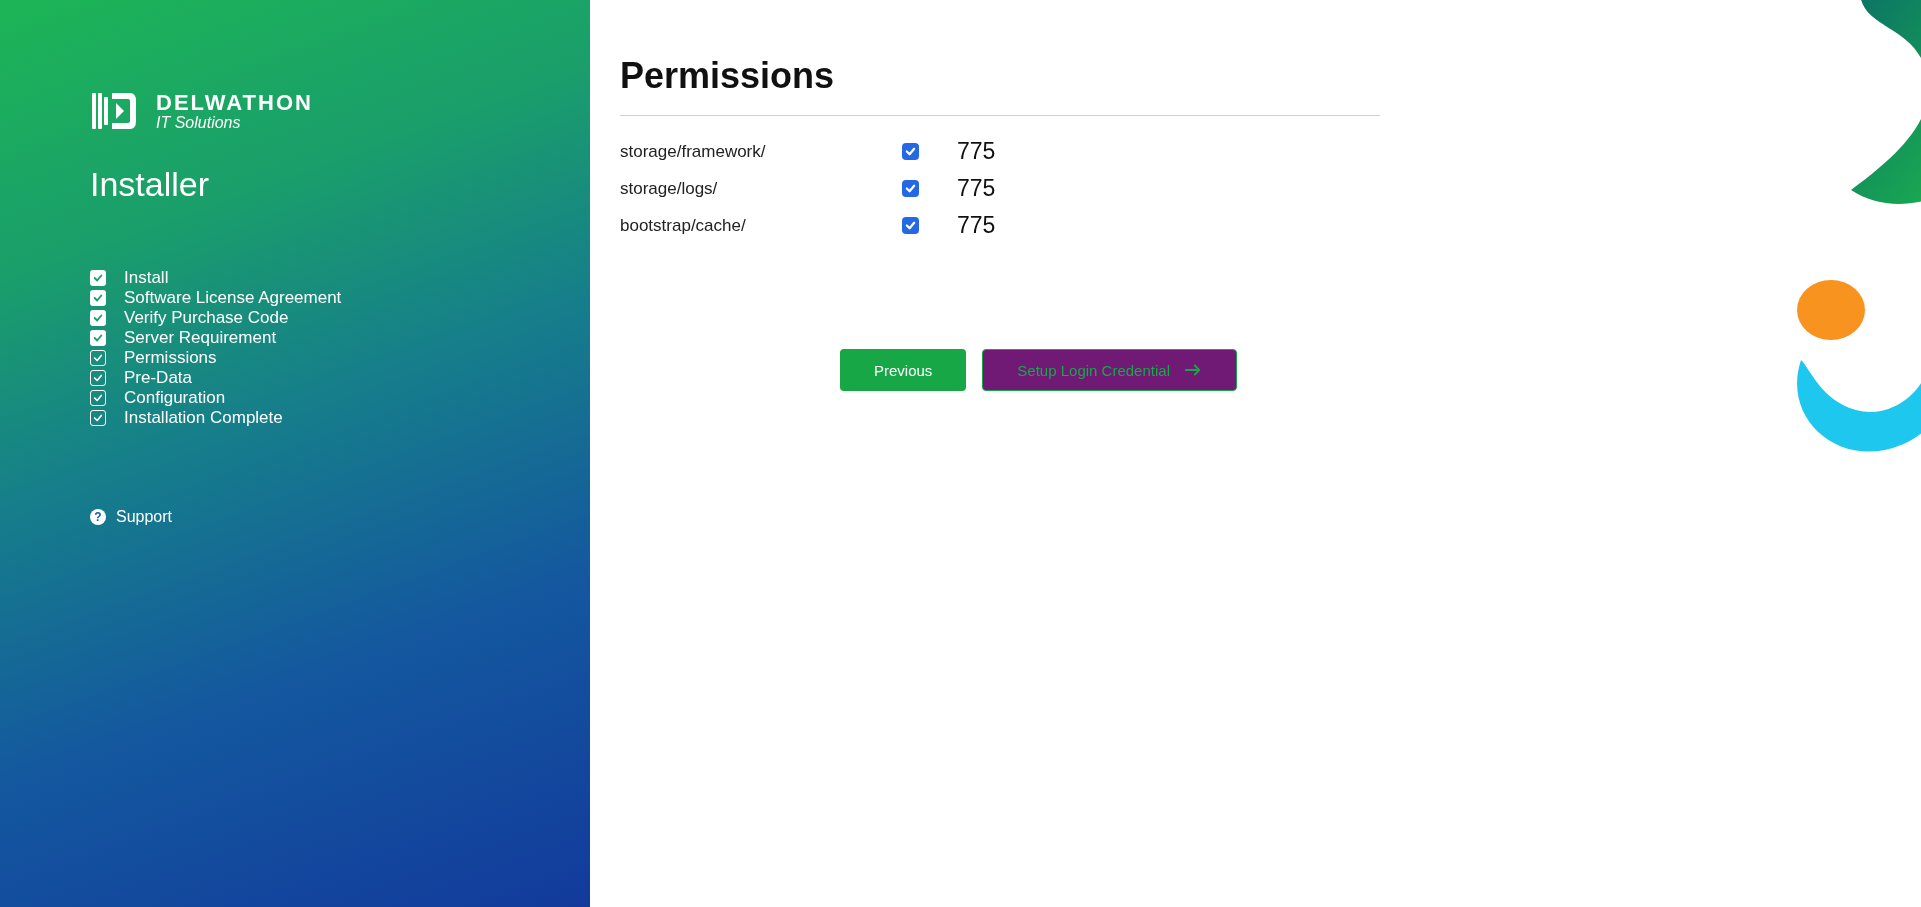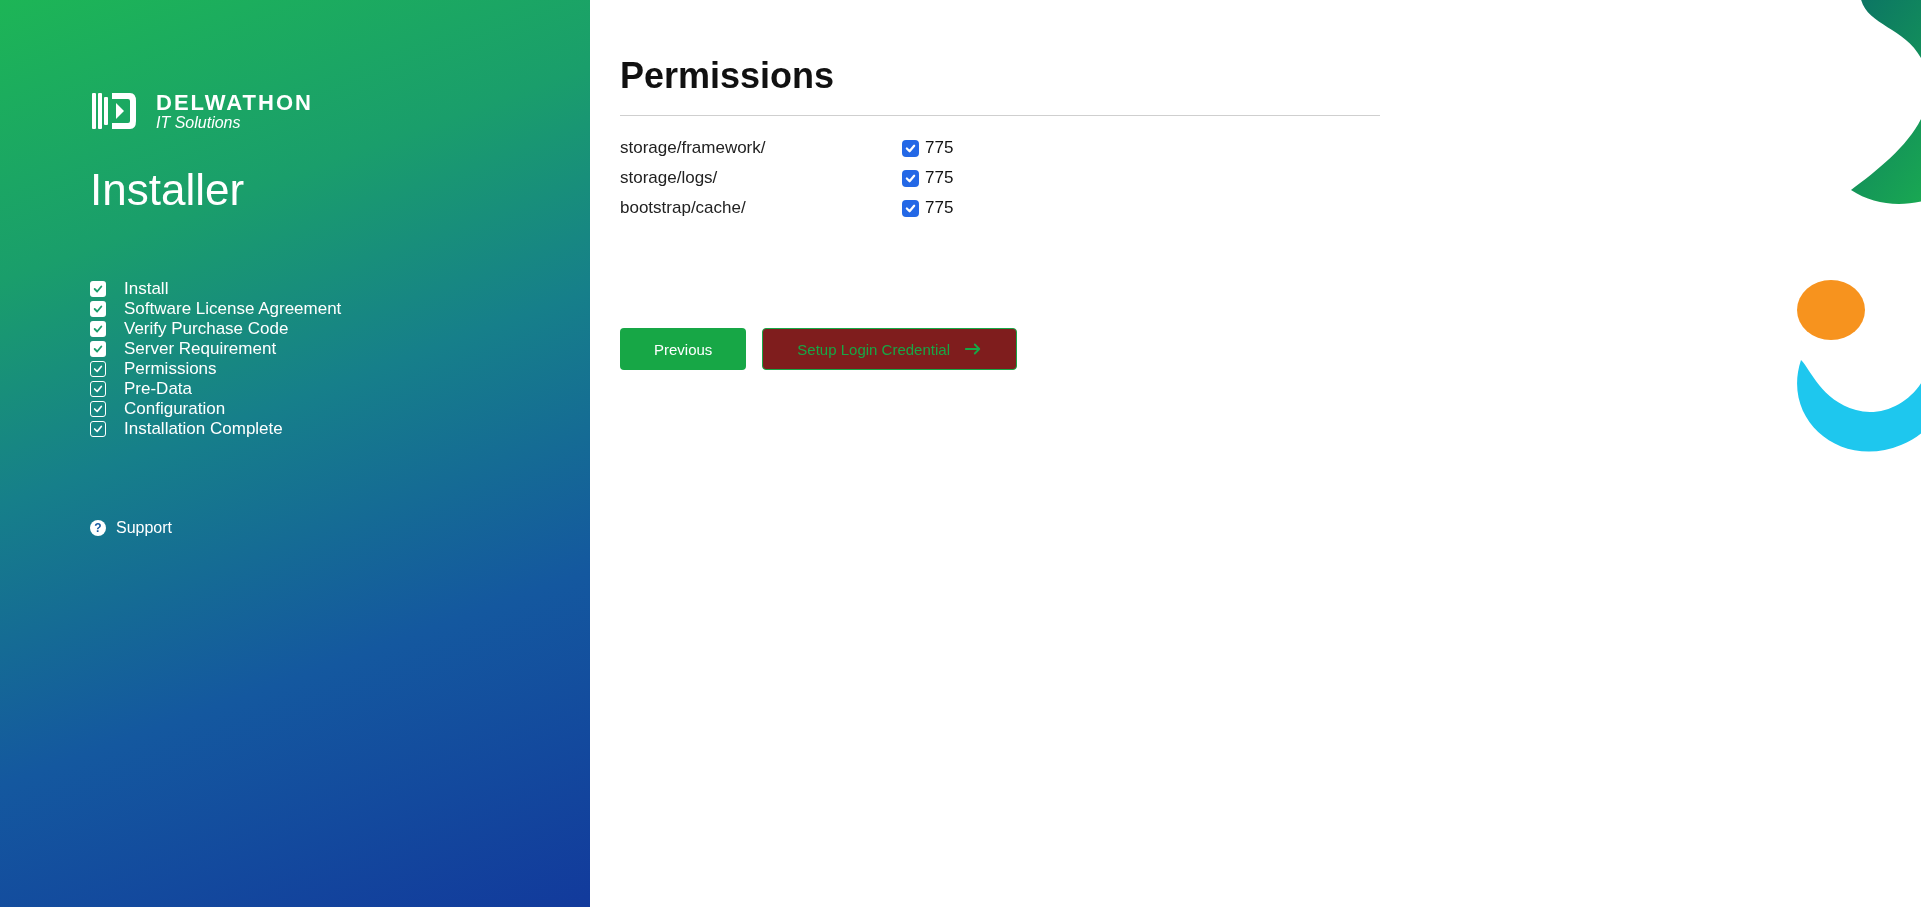--- a/index.html
+++ b/index.html
@@ -30,21 +30,21 @@
     letter-spacing: 2px;
   }
   .logo-text-sub {
     font-size: 16px;
     font-weight: 400;
     margin-top: -2px;
     font-style: italic;
   }
 
   .installer-title {
-    font-size: 44px;
+    font-size: 34px;
     font-weight: 400;
     margin-bottom: 64px;
   }
 
   .step-list {
     list-style: none;
     display: flex;
     flex-direction: column;
   }
   .step-item {
@@ -140,46 +140,47 @@
   .perm-right { display: flex; align-items: center; gap: 6px; }
   .checkbox {
     width: 17px; height: 17px;
     border-radius: 4px;
     background: #2468e6;
     display: flex; align-items: center; justify-content: center;
     color: #fff;
     flex-shrink: 0;
   }
   .checkbox svg { width: 11px; height: 11px; }
-  .perm-val { font-size: 17px; color: #111; }
+  .perm-val { font-size: 23px; color: #111; margin-left: 32px; }
 
   .btn-row {
     display: flex;
     gap: 16px;
     margin-top: 110px;
+    margin-left: 220px;
   }
   .btn {
     height: 42px;
     padding: 0 34px;
     border-radius: 4px;
     font-size: 15px;
     display: inline-flex;
     align-items: center;
     justify-content: center;
     cursor: pointer;
     user-select: none;
     gap: 14px;
   }
   .btn-solid {
     background: #17a746;
     color: #ffffff;
     border: none;
   }
   .btn-outline {
-    background: #7f1d1d;
+    background: #701a75;
     color: #17a746;
     border: 1px solid #17a746;
     text-align: right;
   }
   .btn-outline .arrow { display: inline-flex; }
   .btn-outline .arrow svg { width: 18px; height: 14px; stroke: #17a746; }
 </style>
 </head>
 <body>
 

